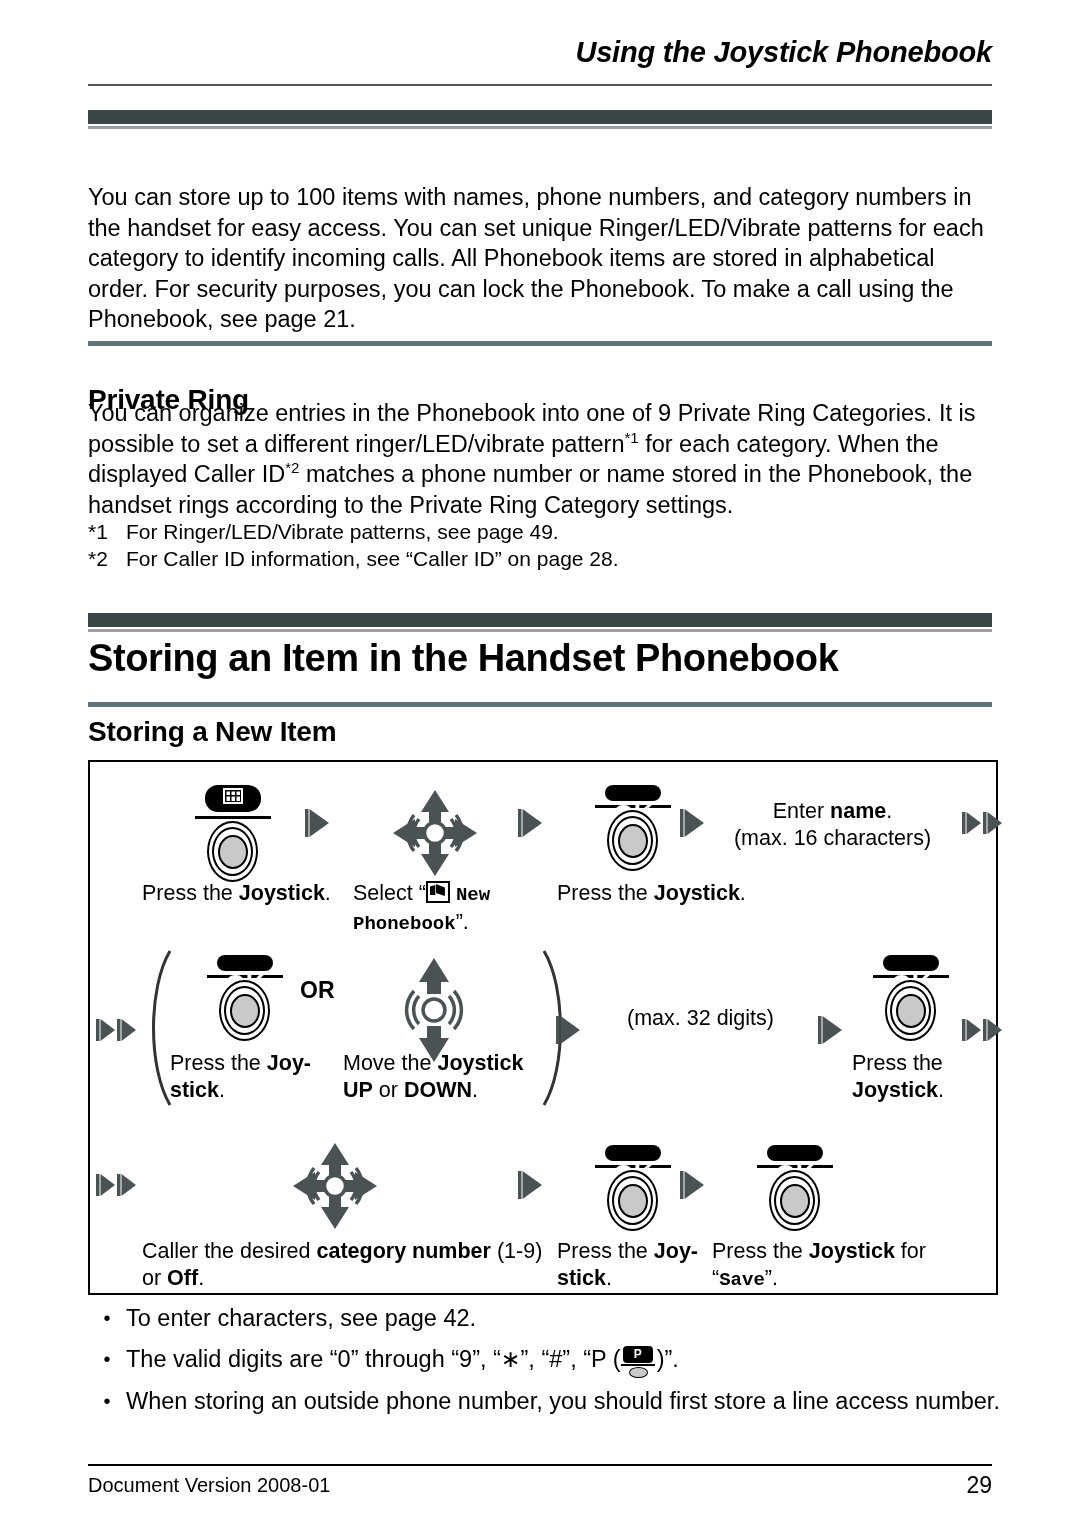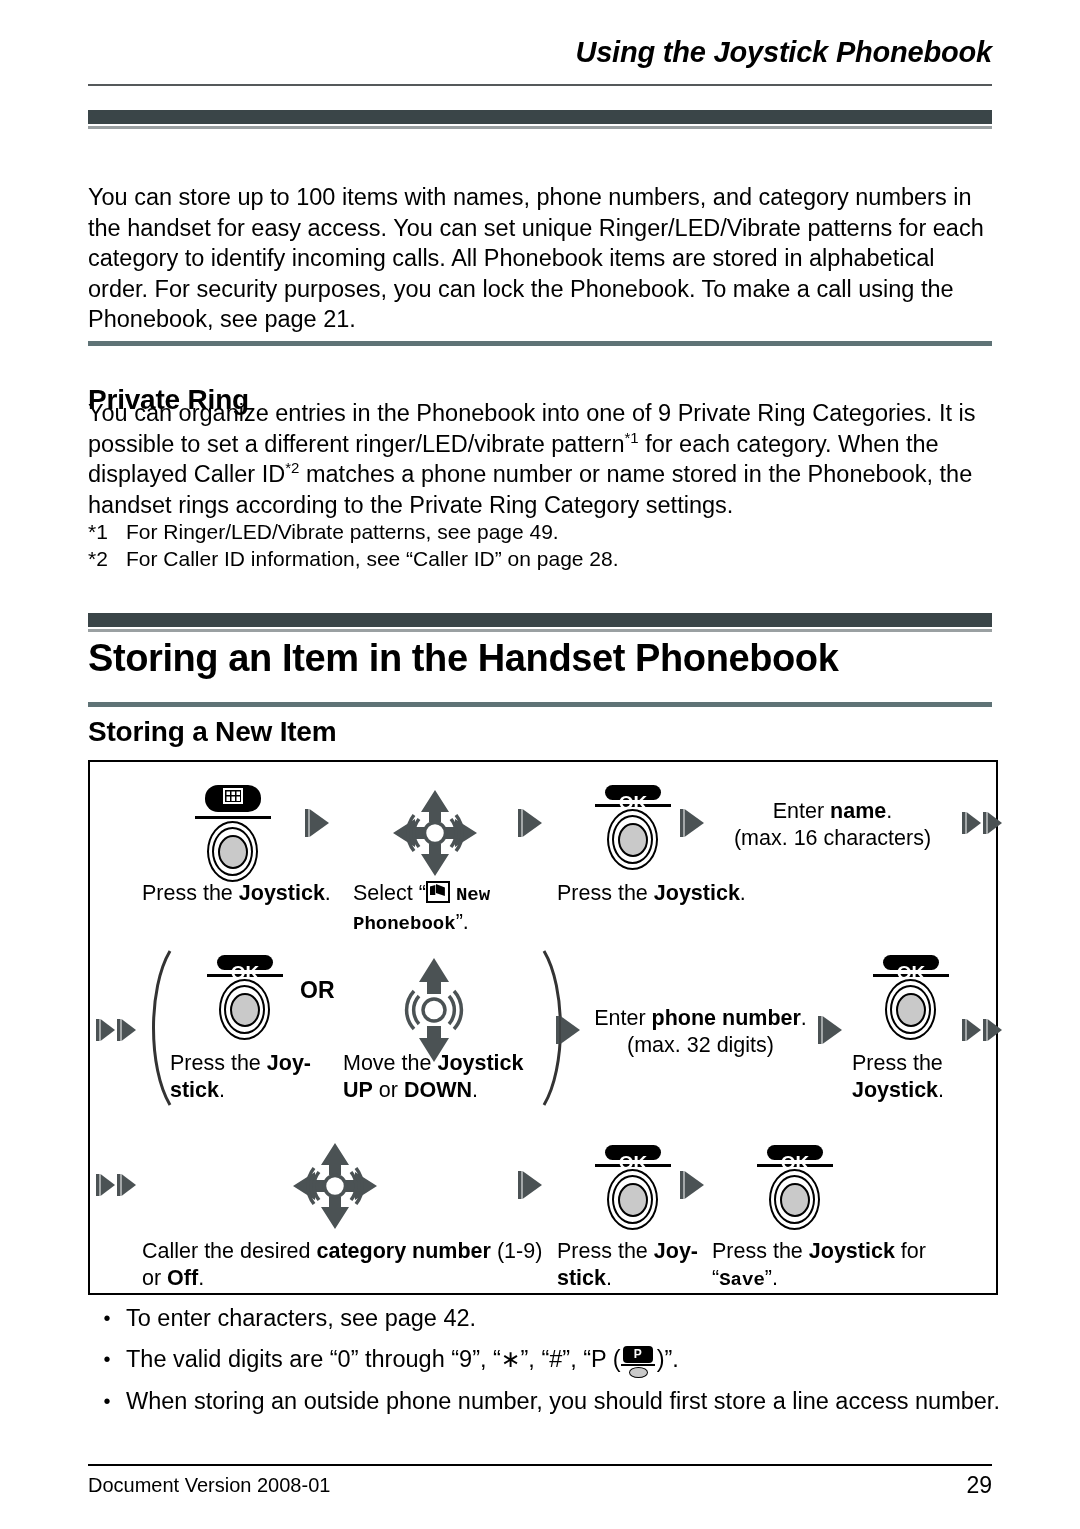--- a/index.html
+++ b/index.html
@@ -76,21 +76,21 @@
 
   
   .keygrp{position:absolute;text-align:center;}
   .pill{
     display:block;margin:0 auto;
     background:#000;border-radius:13px;
     color:#fff;font-weight:bold;
     line-height:1;
     text-align:center;
   }
-  .pill.ok{width:56px;height:15px;font-size:19px;padding-top:8px;box-sizing:border-box;}
+  .pill.ok{width:56px;height:15px;font-size:26px;padding-top:16px;box-sizing:border-box;}
   .pill.menu{width:56px;height:27px;box-sizing:border-box;padding-top:3px;}
   .pill.menu .grid{
     display:inline-block;width:20px;height:16px;background:#fff;
     position:relative;
   }
   .pill.menu .grid:before{
     content:"";position:absolute;left:2px;top:2px;width:16px;height:12px;
     background:
       linear-gradient(#000,#000) 0 0/100% 1.5px no-repeat,
       linear-gradient(#000,#000) 0 5px/100% 1.5px no-repeat,
@@ -345,21 +345,20 @@
   </div>
 
   <div class="tri" style="left:556px;top:1015px;">
     <svg width="26" height="30" viewBox="0 0 26 30">
         <rect x="0" y="1" width="3.5" height="28" fill="#4b5254"></rect>
         <polygon points="4.5,1 24,15 4.5,29" fill="#4b5254"></polygon>
       </svg>
   </div>
 
   <div class="caption" style="left:578px;top:1005px;width:245px;text-align:center;">
-    <div><span>Enter </span><b>phone number</b><span>.</span></div>
     <div>(max. 32 digits)</div>
   </div>
 
   <div class="tri" style="left:818px;top:1015px;">
     <svg width="26" height="30" viewBox="0 0 26 30">
         <rect x="0" y="1" width="3.5" height="28" fill="#4b5254"></rect>
         <polygon points="4.5,1 24,15 4.5,29" fill="#4b5254"></polygon>
       </svg>
   </div>
 

